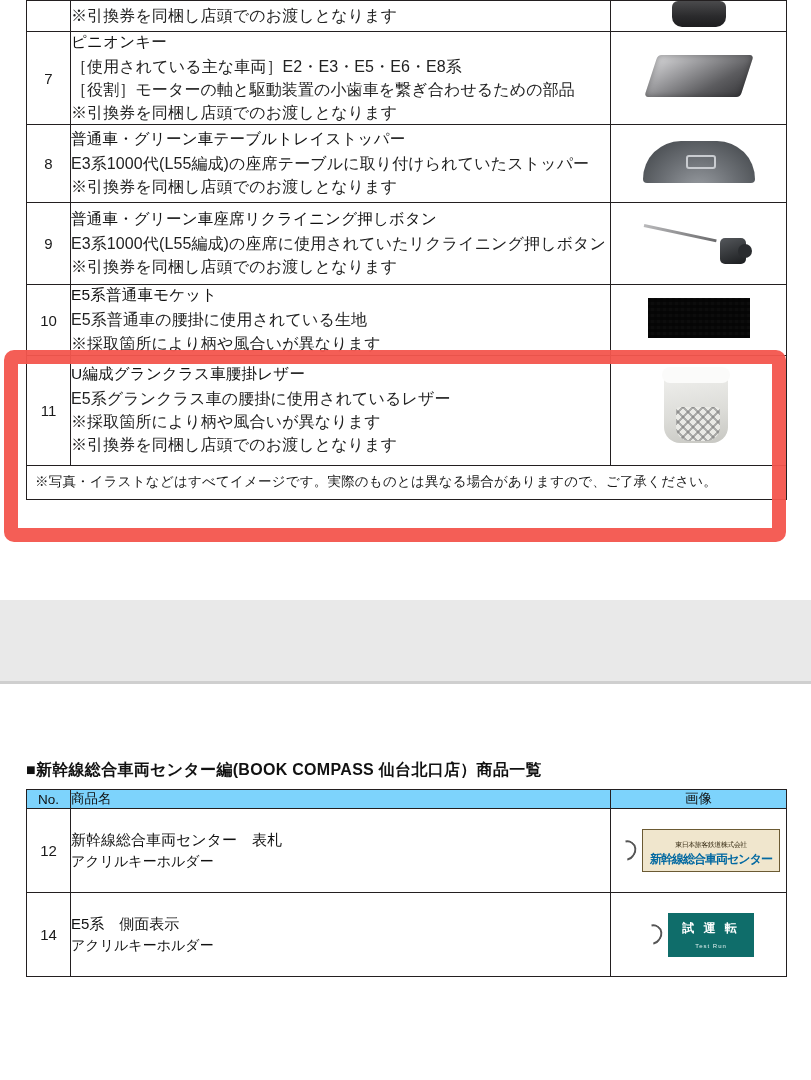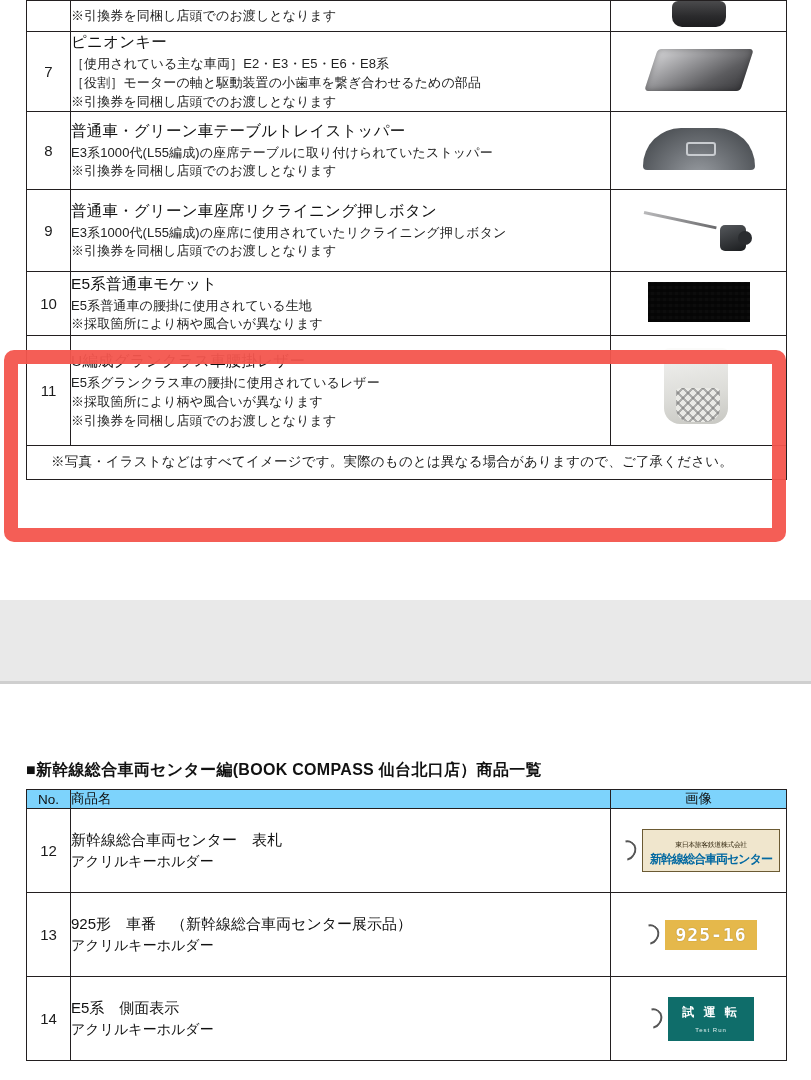--- a/index.html
+++ b/index.html
@@ -55,21 +55,21 @@
     padding: 7px 8px 7px 12px;
     line-height: 1.35;
   }
   .ttl {
     font-size: 15.5px;
     letter-spacing: 0.2px;
     color: #111;
     margin-bottom: 2px;
   }
   .sub {
-    font-size: 13px;
+    font-size: 16px;
     color: #222;
     letter-spacing: 0.1px;
     line-height: 1.45;
   }
   .img-cell {
     text-align: center;
     padding: 6px 0;
   }
 
   
@@ -157,21 +157,21 @@
   }
   .ph-leather .top {
     position: absolute;
     left: 6px; top: -2px;
     width: 68px; height: 16px;
     background: #fbfbfa;
     border-radius: 8px;
   }
 
   .note-row td {
-    padding: 7px 10px 8px 24px;
+    padding: 7px 10px 8px 8px;
     font-size: 13.5px;
     letter-spacing: 0.2px;
     margin-left: 9px;
   }
 
   
   .redbox {
     position: absolute;
     left: 4px;
     top: 350px;
@@ -413,35 +413,20 @@
             <span class="kc">
               <span class="ring"></span>
               <span class="plate plate-12">
                 <span class="l1">東日本旅客鉄道株式会社</span><br>
                 <span class="l2">新幹線総合車両センター</span>
               </span>
             </span>
           </td>
         </tr>
 
-        <tr style="height:84px;">
-          <td class="no-cell">13</td>
-          <td class="r2-name">
-            <div class="r2-ttl">925形　車番　（新幹線総合車両センター展示品）</div>
-            <div class="r2-sub">アクリルキーホルダー</div>
-          </td>
-          <td class="img-cell">
-            <span class="kc">
-              <span class="ring"></span>
-              <span class="plate plate-13">
-                <span class="l1">925-16</span>
-              </span>
-            </span>
-          </td>
-        </tr>
 
         <tr style="height:84px;">
           <td class="no-cell">14</td>
           <td class="r2-name">
             <div class="r2-ttl">E5系　側面表示</div>
             <div class="r2-sub">アクリルキーホルダー</div>
           </td>
           <td class="img-cell">
             <span class="kc">
               <span class="ring"></span>

